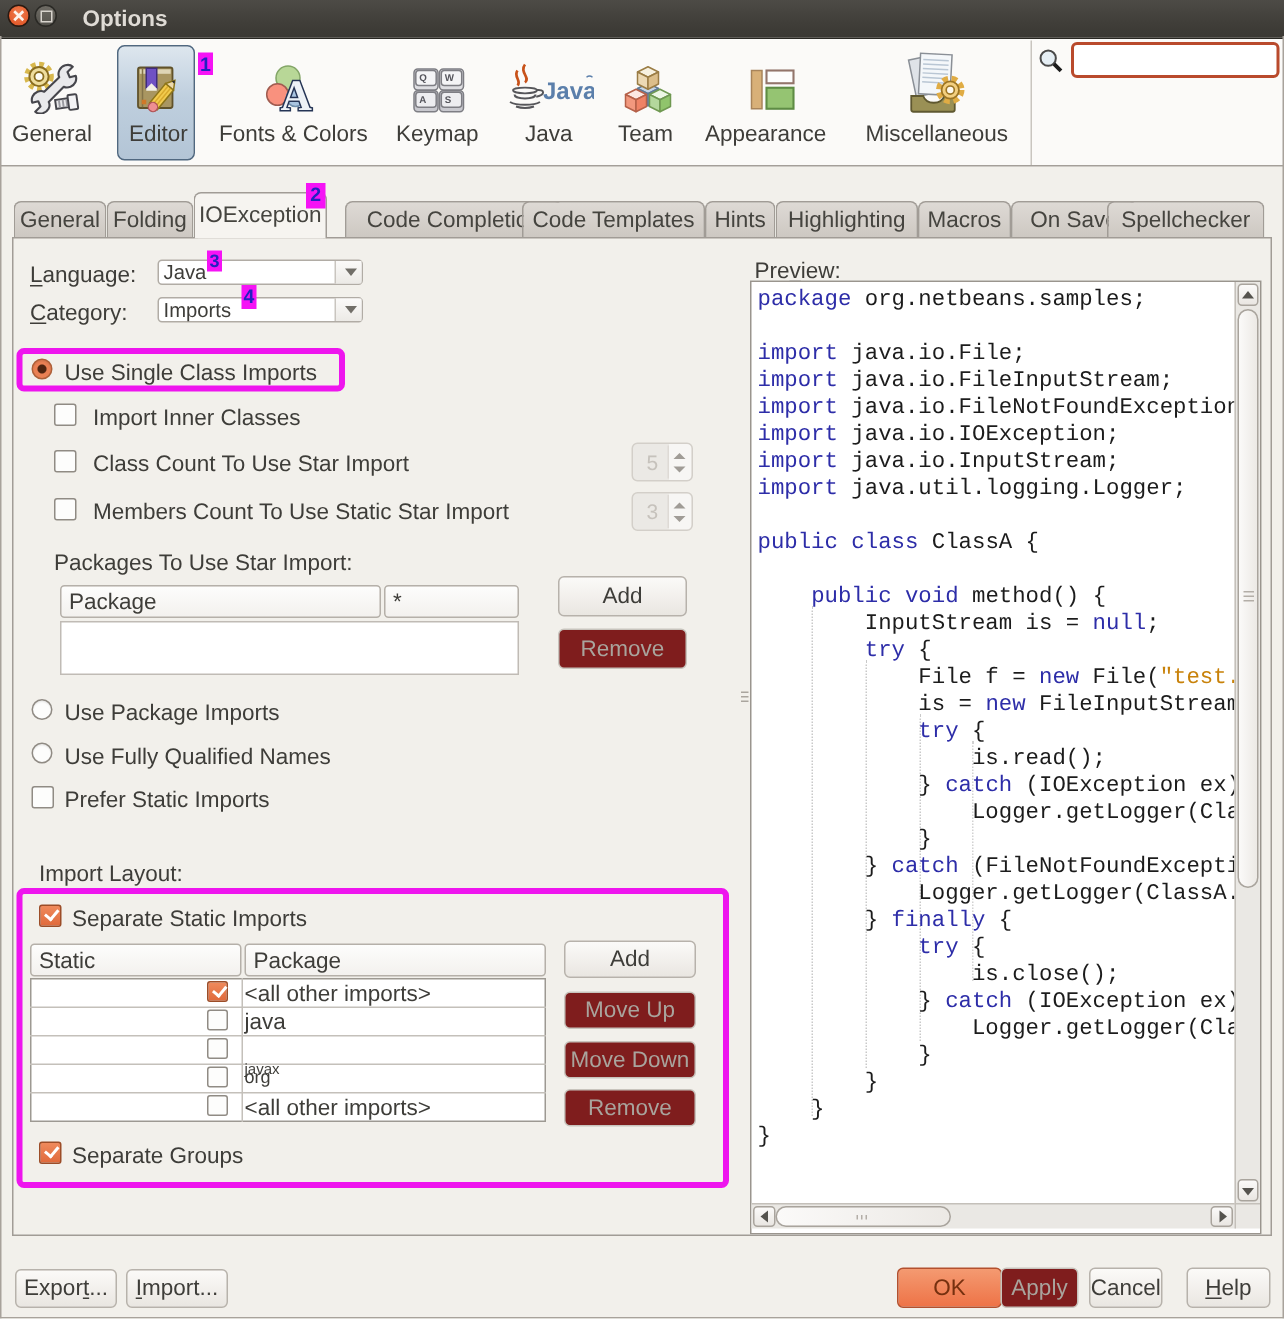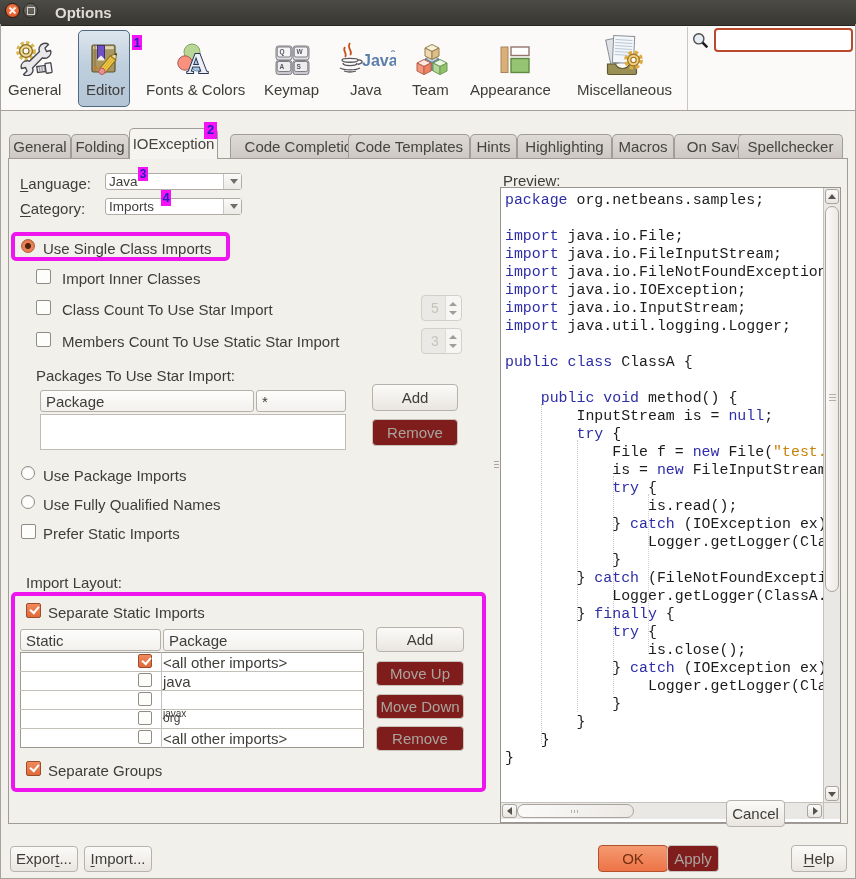--- a/index.html
+++ b/index.html
@@ -358,17 +358,17 @@
     <div class="sb-btn" style="left:306px;top:616px;width:15px;height:14px"></div>
     <div class="a" style="left:312px;top:619px;width:0;height:0;border-top:4px solid transparent;border-bottom:4px solid transparent;border-left:5px solid #55534e"></div>
     <div class="sb-track" style="left:322px;top:614px;width:17px;height:17px;border-left:1px solid #c4c0ba;border-top:1px solid #c4c0ba"></div>
   </div>
 
   <div class="btn" style="left:10px;top:846px;width:68px;height:26px;line-height:24px">Expor<u>t</u>...</div>
   <div class="btn" style="left:84px;top:846px;width:68px;height:26px;line-height:24px"><u>I</u>mport...</div>
   <div class="btn" id="okbtn" style="left:598px;top:845px;width:70px;height:27px;line-height:25px;
        background:linear-gradient(#f49a71,#ee7347);border-color:#b3502e;color:#76300f">OK</div>
   <div class="btn dis" style="left:667px;top:845px;width:52px;height:27px;line-height:25px">Apply</div>
-  <div class="btn" style="left:726px;top:800px;width:59px;height:27px;line-height:25px">Cancel</div>
+  <div class="btn" style="left:726px;top:845px;width:49px;height:27px;line-height:25px">Cancel</div>
   <div class="btn" style="left:791px;top:845px;width:56px;height:27px;line-height:25px"><u>H</u>elp</div>
   <div class="a" style="left:0;top:24px;width:1px;height:855px;background:#a8a29b"></div>
   <div class="a" style="left:855px;top:24px;width:1px;height:855px;background:#a8a29b"></div>
   <div class="a" style="left:0;top:878px;width:856px;height:1px;background:#a8a29b"></div>
 
 </body></html>

